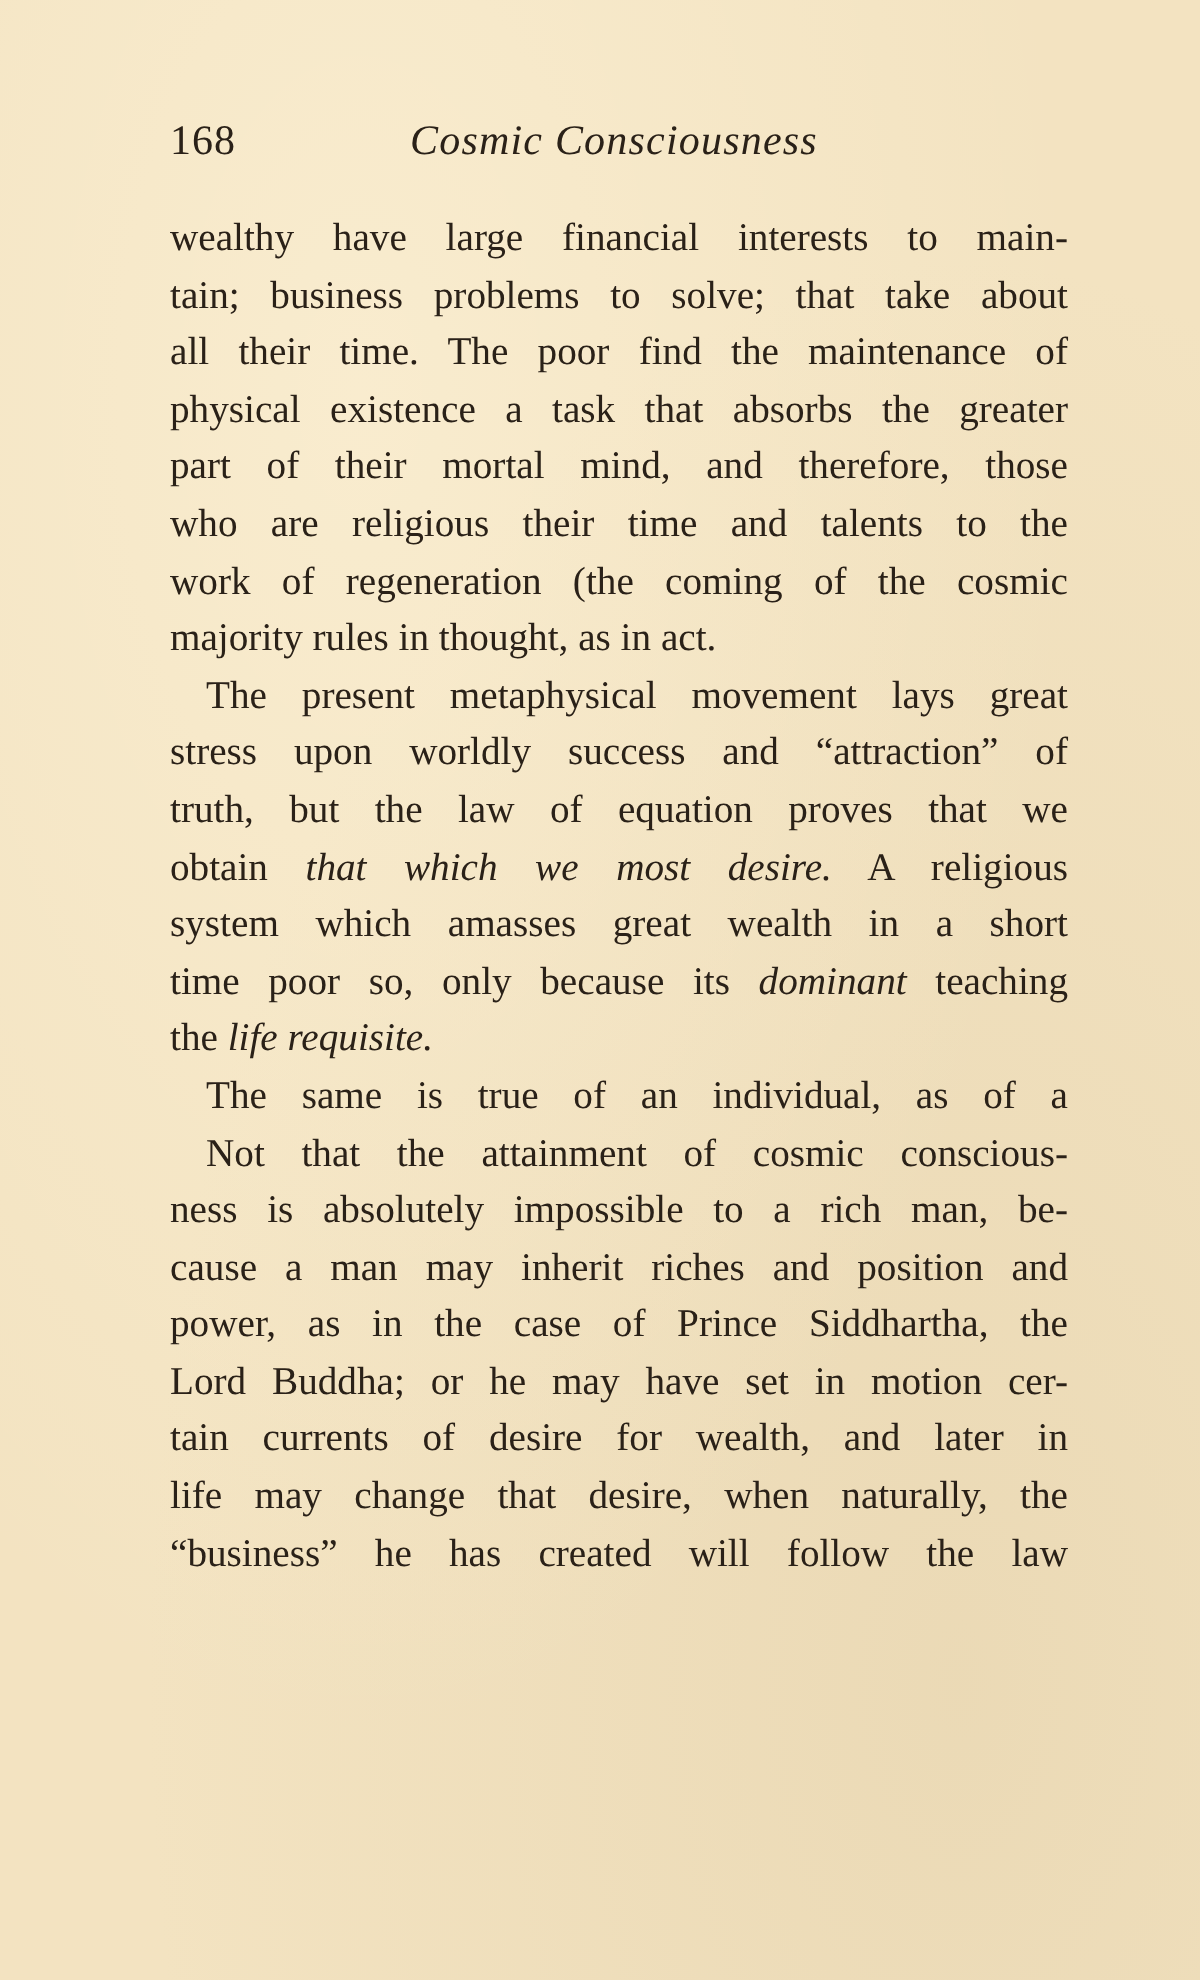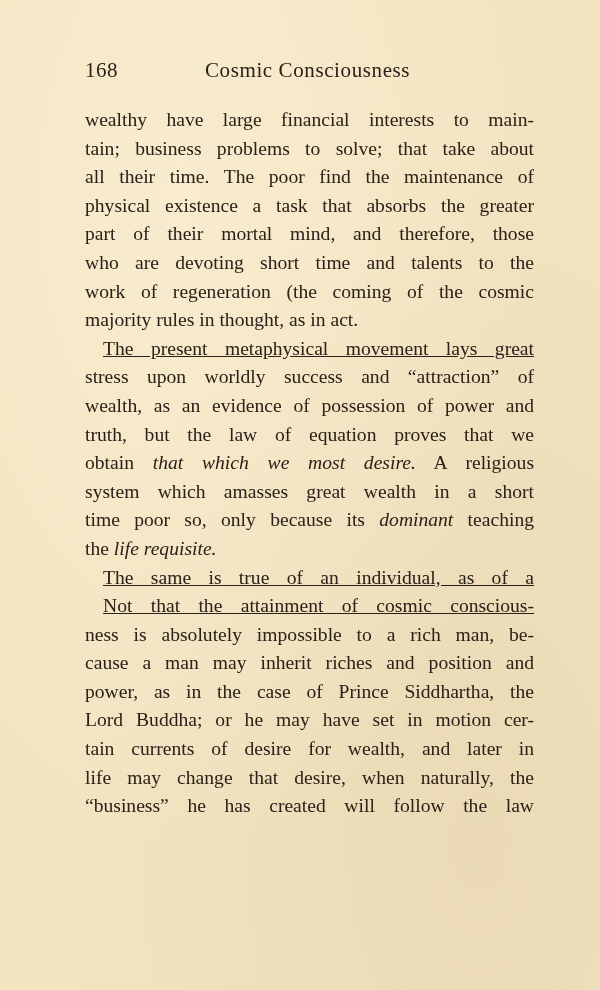--- a/index.html
+++ b/index.html
@@ -9,51 +9,50 @@
       background-image:
         radial-gradient(ellipse at 30% 20%, rgba(255,245,220,0.5), rgba(0,0,0,0) 60%),
         radial-gradient(ellipse at 80% 85%, rgba(220,200,160,0.35), rgba(0,0,0,0) 60%);
       font-family: "Liberation Serif", "DejaVu Serif", serif;
       color: #2a2118;
       position: relative;
     }
     .page { position: absolute; left: 85px; top: 58px; width: 449px; }
     .header { position: relative; height: 30px; font-size: 21px; }
     .pnum { position: absolute; left: 0; top: 0; letter-spacing: 0.5px; font-family: Liberation Serif, serif; }
-    .running-title { position: absolute; left: 120px; top: 0; letter-spacing: 0.6px; text-align: right; }
+    .running-title { position: absolute; left: 120px; top: 0; font-style: italic; letter-spacing: 0.6px; text-align: right; }
     .body { position: absolute; top: 48px; left: 0; width: 449px; font-size: 19.6px; }
     .line {
       height: 28.6px; line-height: 28.6px;
       text-align: justify; text-align-last: justify;
       white-space: nowrap; overflow: visible;
     }
     .line.last { text-align-last: left; }
-    .line.indent { padding-left: 18px; text-decoration: underline; }
+    .line.indent { padding-left: 18px; }
     em { font-style: italic; }
   </style>
 </head>
 <body>
 
 <div class="page">
   <div class="header">
     <span class="pnum">168</span>
     <span class="running-title">Cosmic Consciousness</span>
   </div>
   <div class="body" id="body">
       <div class="line">wealthy have large financial interests to main-</div>
       <div class="line">tain; business problems to solve; that take about</div>
       <div class="line">all their time.  The poor find the maintenance of</div>
       <div class="line">physical existence a task that absorbs the greater</div>
       <div class="line">part of their mortal mind, and therefore, those</div>
-      <div class="line">who are devoting short time and talents to the</div>
+      <div class="line">who are religious their time and talents to the</div>
       <div class="line">work of regeneration (the coming of the cosmic</div>
       <div class="line last">majority rules in thought, as in act.</div>
       <div class="line indent">The present metaphysical movement lays great</div>
       <div class="line">stress upon worldly success and “attraction” of</div>
-      <div class="line">wealth, as an evidence of possession of power and</div>
       <div class="line">truth, but the law of equation proves that we</div>
       <div class="line"><span>obtain </span><em>that which we most desire.</em><span>  A religious</span></div>
       <div class="line">system which amasses great wealth in a short</div>
       <div class="line"><span>time poor so, only because its </span><em>dominant</em><span> teaching</span></div>
       <div class="line last"><span>the </span><em>life requisite.</em></div>
       <div class="line indent">The same is true of an individual, as of a</div>
       <div class="line indent">Not that the attainment of cosmic conscious-</div>
       <div class="line">ness is absolutely impossible to a rich man, be-</div>
       <div class="line">cause a man may inherit riches and position and</div>
       <div class="line">power, as in the case of Prince Siddhartha, the</div>

